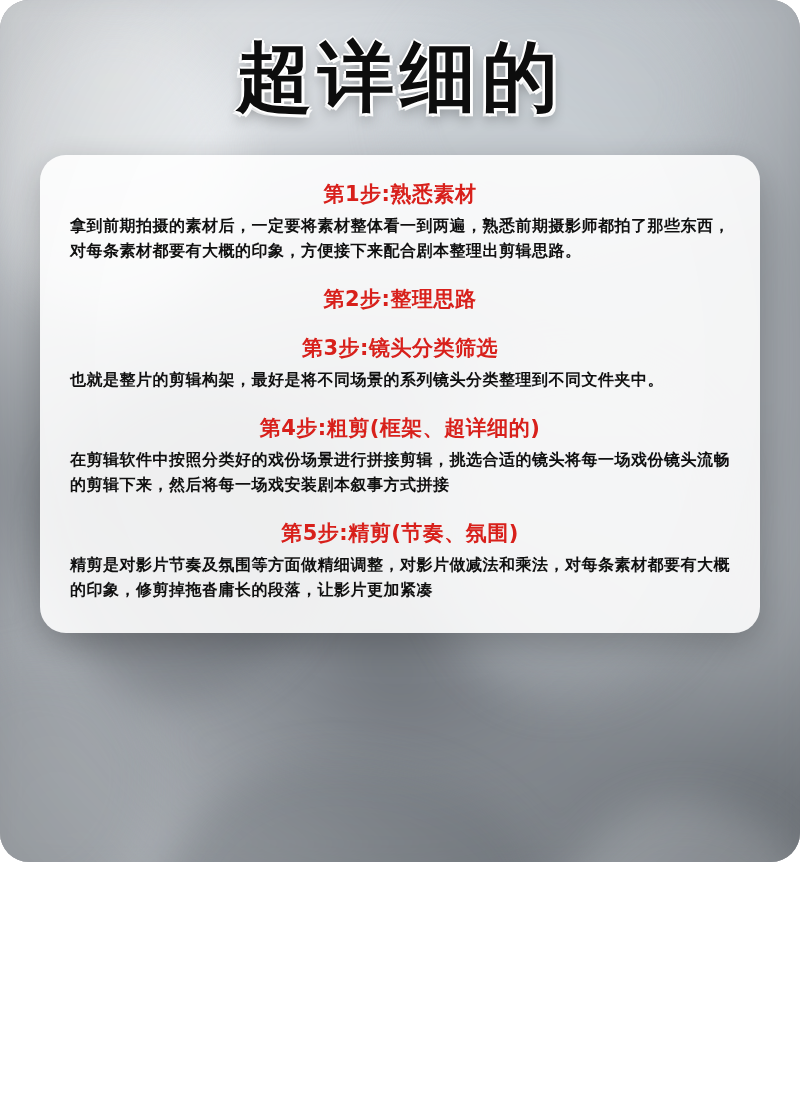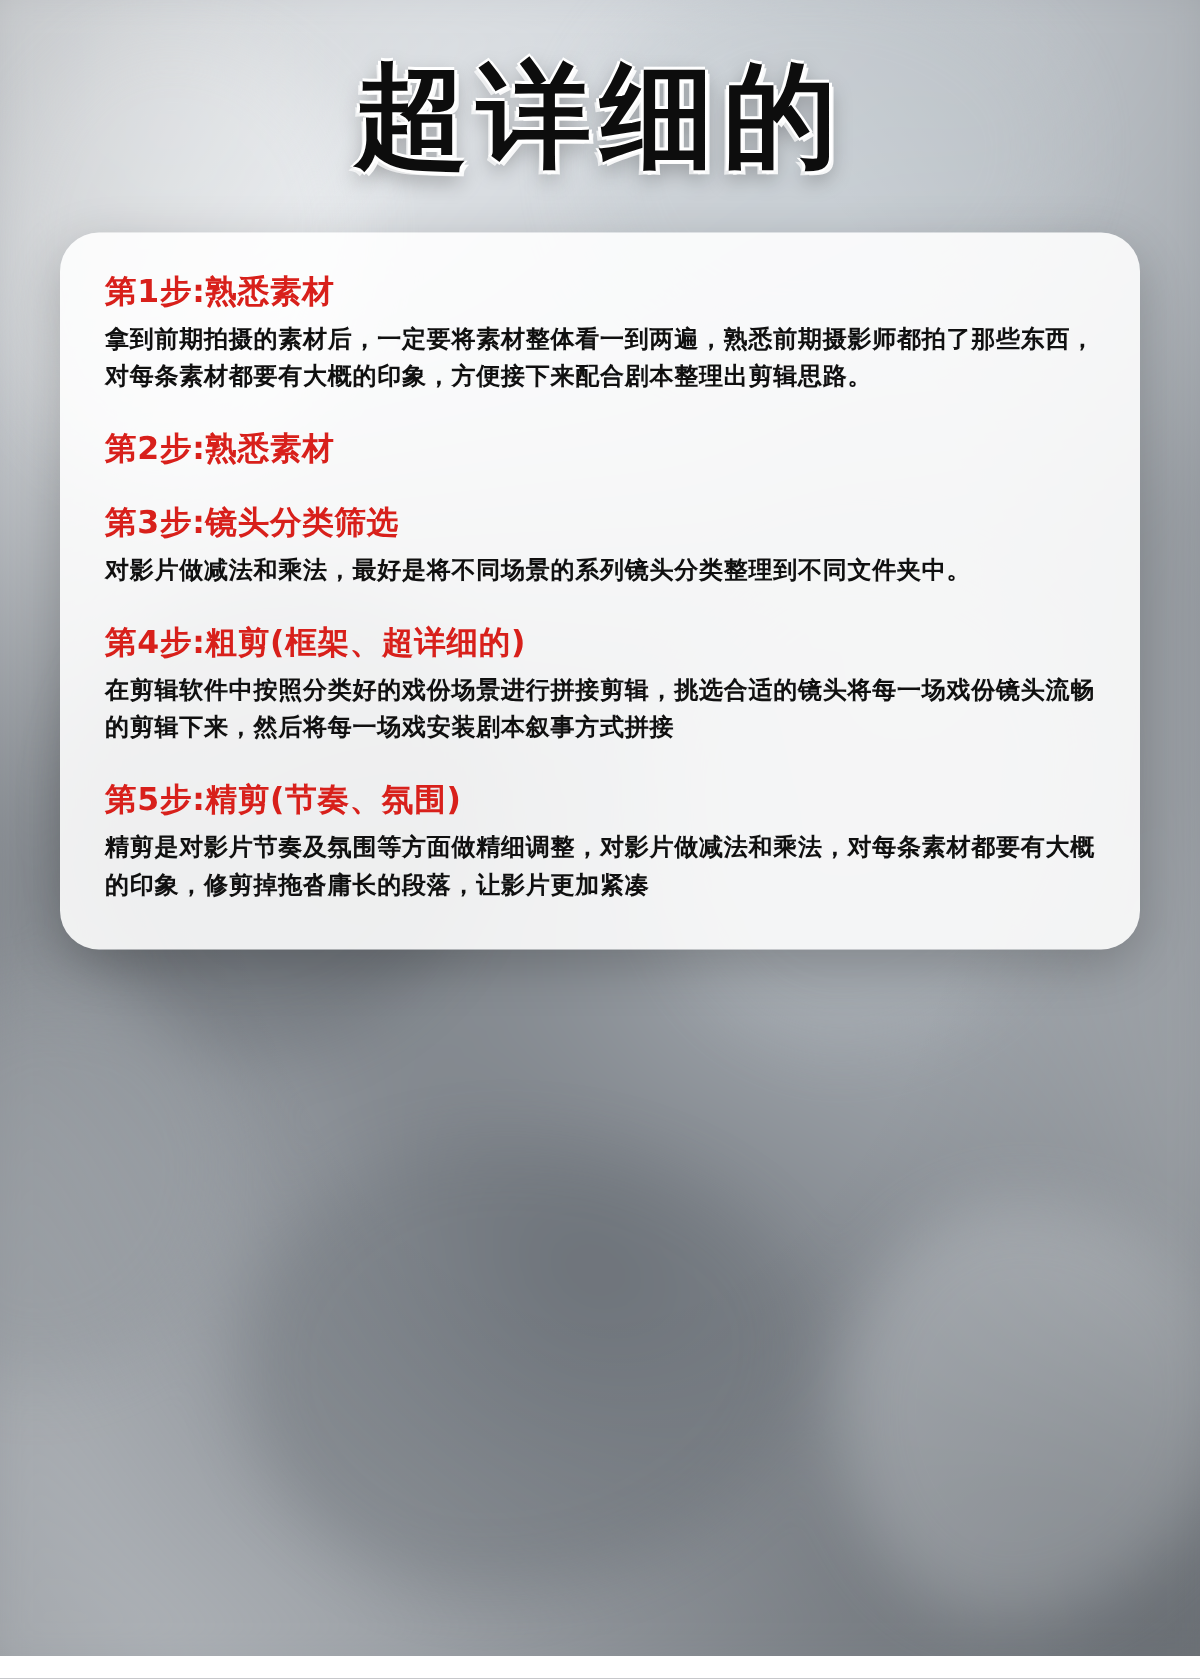--- a/index.html
+++ b/index.html
@@ -8,23 +8,24 @@
   }
   body {
     width: 800px;
     height: 1119px;
     font-family: "DejaVu Sans", "Liberation Sans", sans-serif;
     overflow: hidden;
   }
   .poster {
     position: relative;
     width: 800px;
-    height: 1104px;
+    height: 862px;
     overflow: hidden;
     background: #8e9196;
+    border-radius: 29px;
   }
   
   .bg {
     position: absolute;
     inset: -40px;
     background:
       radial-gradient(circle at 18% 12%, rgba(235,238,241,0.95) 0%, rgba(235,238,241,0) 38%),
       radial-gradient(circle at 78% 8%, rgba(210,216,222,0.9) 0%, rgba(210,216,222,0) 40%),
       radial-gradient(circle at 30% 46%, rgba(120,126,132,0.85) 0%, rgba(120,126,132,0) 34%),
       radial-gradient(circle at 66% 52%, rgba(168,174,180,0.9) 0%, rgba(168,174,180,0) 36%),
@@ -89,20 +90,21 @@
   }
   .step { margin-bottom: 22px; }
   .step:last-child { margin-bottom: 0; }
   .step-head {
     color: #d8201b;
     font-weight: 700;
     font-size: 21px;
     letter-spacing: .5px;
     margin: 0 0 6px 0;
     line-height: 1.3;
+    text-align: center;
   }
   .step-body {
     color: #101010;
     font-weight: 700;
     font-size: 16px;
     line-height: 1.55;
     letter-spacing: .5px;
     margin: 0;
     text-align: justify;
   }
@@ -126,25 +128,25 @@
   <div class="title-block">
     <div class="title-line l1">超详细的</div>
   </div>
 
   <div class="card">
     <div class="step">
       <p class="step-head">第1步:熟悉素材</p>
       <p class="step-body">拿到前期拍摄的素材后，一定要将素材整体看一到两遍，熟悉前期摄影师都拍了那些东西，对每条素材都要有大概的印象，方便接下来配合剧本整理出剪辑思路。</p>
     </div>
     <div class="step">
-      <p class="step-head">第2步:熟悉素材</p>
+      <p class="step-head">第2步:整理思路</p>
     </div>
     <div class="step">
       <p class="step-head">第3步:镜头分类筛选</p>
-      <p class="step-body">对影片做减法和乘法，最好是将不同场景的系列镜头分类整理到不同文件夹中。</p>
+      <p class="step-body">也就是整片的剪辑构架，最好是将不同场景的系列镜头分类整理到不同文件夹中。</p>
     </div>
     <div class="step">
       <p class="step-head">第4步:粗剪(框架、超详细的)</p>
       <p class="step-body">在剪辑软件中按照分类好的戏份场景进行拼接剪辑，挑选合适的镜头将每一场戏份镜头流畅的剪辑下来，然后将每一场戏安装剧本叙事方式拼接</p>
     </div>
     <div class="step">
       <p class="step-head">第5步:精剪(节奏、氛围)</p>
       <p class="step-body">精剪是对影片节奏及氛围等方面做精细调整，对影片做减法和乘法，对每条素材都要有大概的印象，修剪掉拖沓庸长的段落，让影片更加紧凑</p>
     </div>
   </div>

